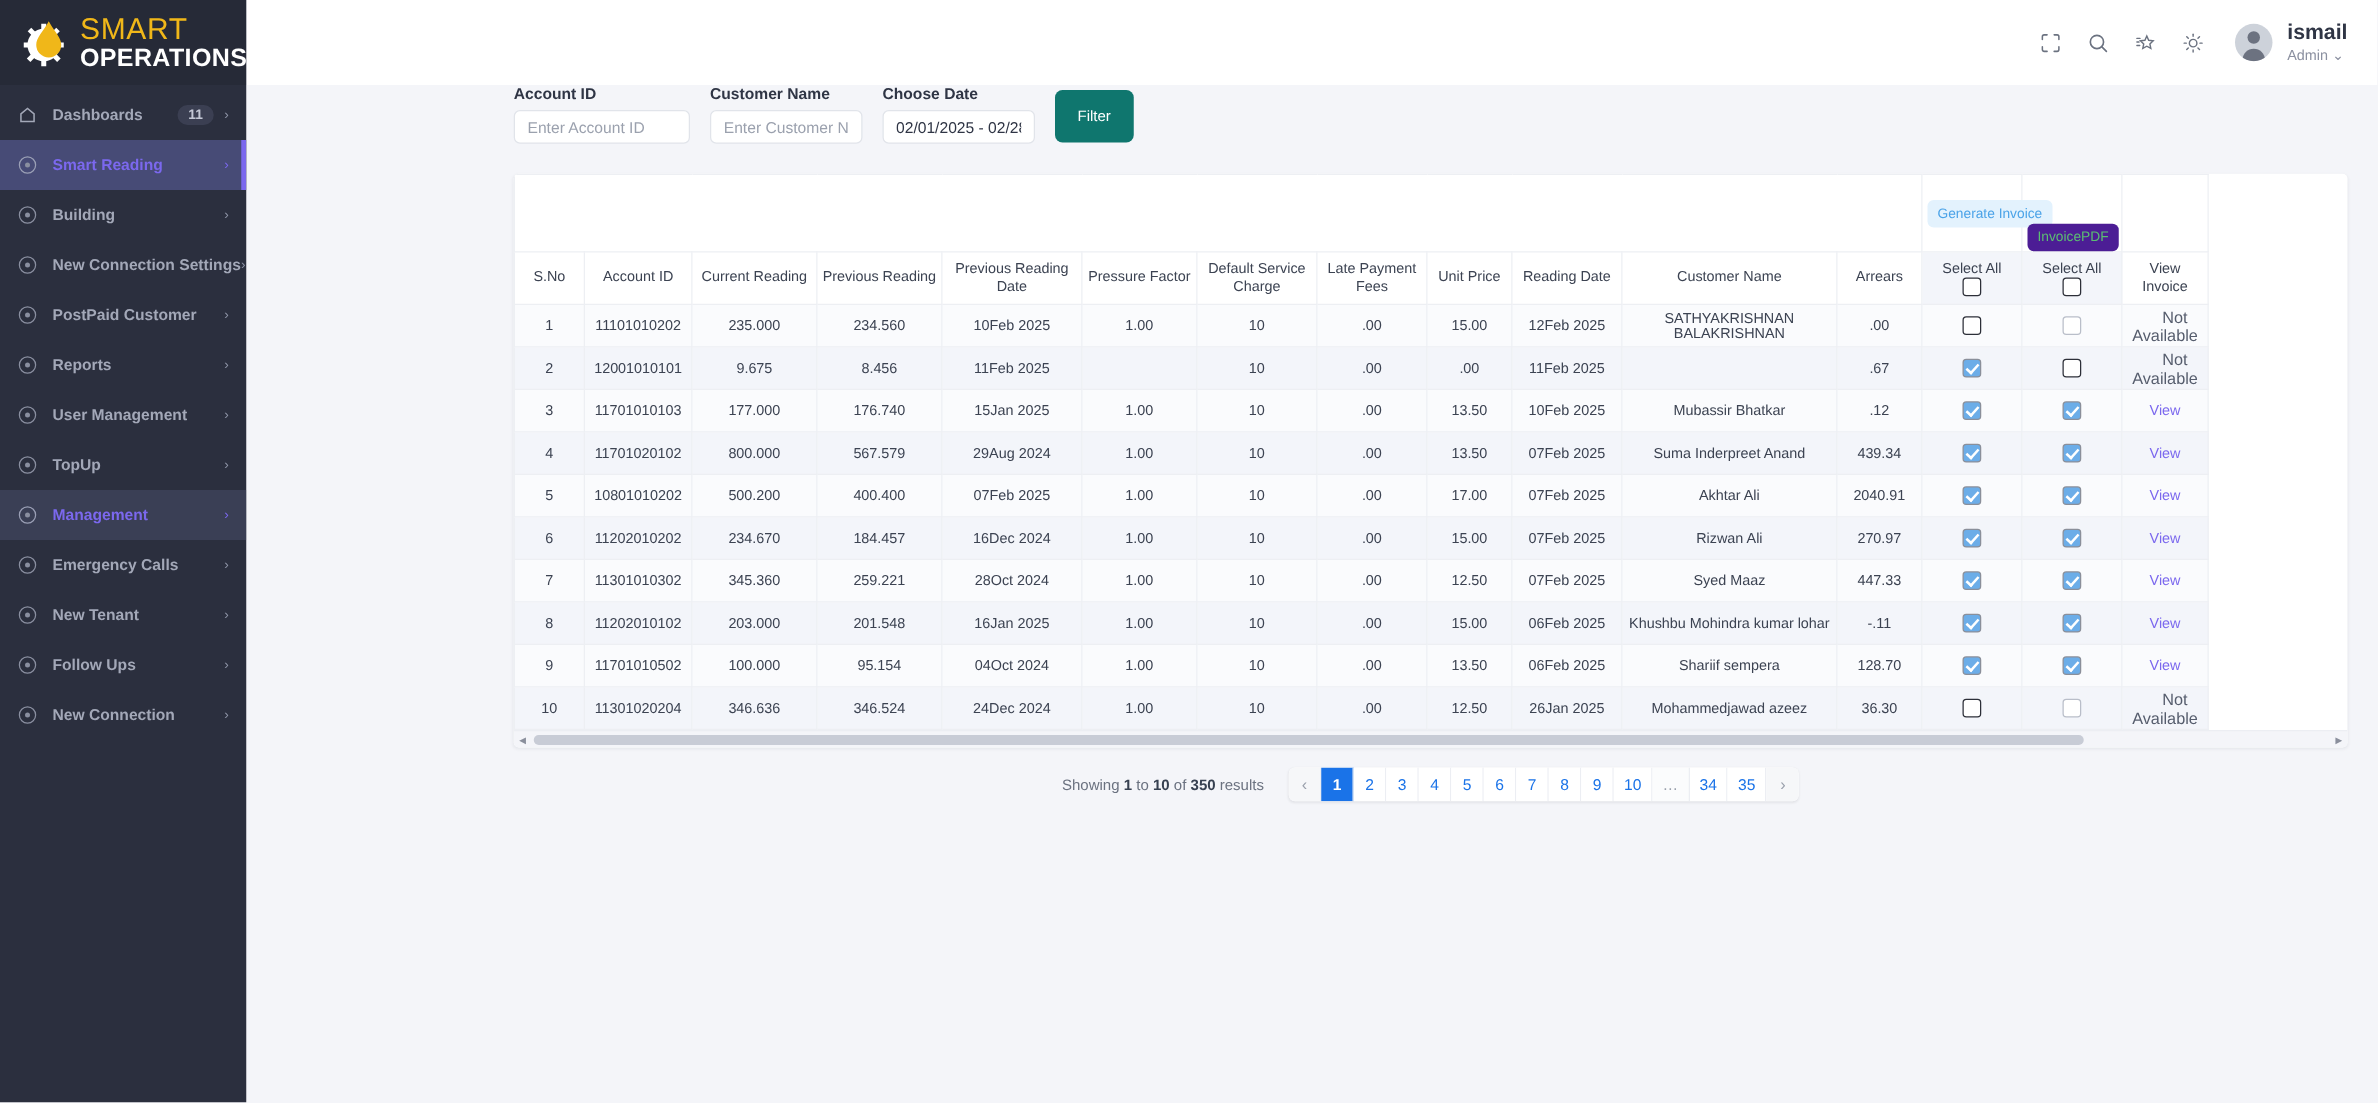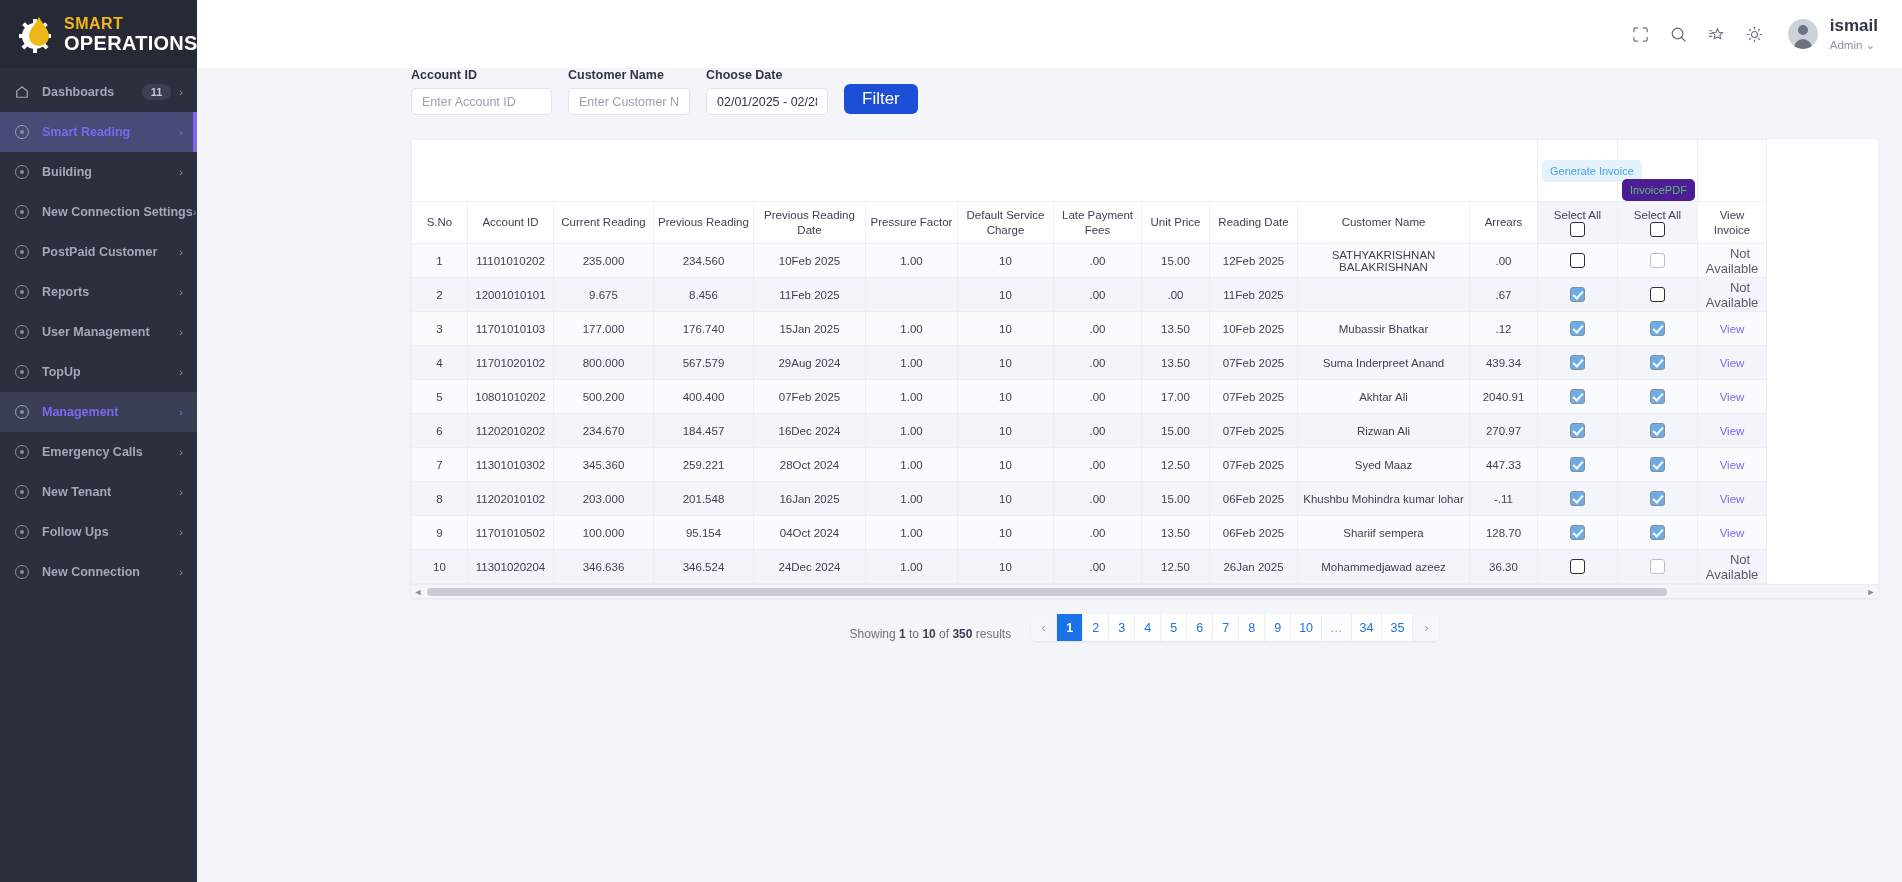--- a/index.html
+++ b/index.html
@@ -17,21 +17,21 @@
     background: #2b2f3e;
     overflow: hidden; position: relative;
   }
   .logo-wrap {
     height: 68px; display: flex; align-items: center;
     padding-left: 18px; background: #262a37;
   }
   .logo-drop { position: relative; width: 42px; height: 40px; flex: 0 0 42px; }
   .logo-text { margin-left: 4px; line-height: 1; }
   .logo-smart {
-    color: #f0b719; font-weight: 700; font-size: 16px;
+    color: #f0b719; font-weight: 400; font-size: 24px;
     letter-spacing: 0.5px; display: block;
   }
   .logo-ops {
     color: #ffffff; font-weight: 800; font-size: 20px;
     letter-spacing: 0.3px; display: block; margin-top: 1px;
   }
 
   .nav { padding-top: 4px; }
   .nav-item {
     display: flex; align-items: center; height: 40px;
@@ -124,22 +124,22 @@
   .finput {
     width: 122px; height: 27px; border: 1px solid #e1e4ea; border-radius: 5px;
     background: #fff; font-size: 12.5px; color: #3a4050; padding: 0 10px;
     font-family: "Liberation Sans", sans-serif; outline: none;
   }
   .finput::placeholder { color: #9ba1ae; }
   #acct-input { width: 141px; }
   #cust-input { width: 122px; }
   #date-input { width: 122px; color: #2f3545; }
   .filter-btn {
-    height: 30px; background: #1d4ed8; color: #fff; border: none; border-radius: 6px;
-    font-size: 17px; font-weight: 500; padding: 0 18px; cursor: pointer;
+    height: 42px; background: #0f766e; color: #fff; border: none; border-radius: 6px;
+    font-size: 12px; font-weight: 500; padding: 0 18px; cursor: pointer;
     font-family: "Liberation Sans", sans-serif; margin-bottom: 1px;
   }
 
   
   .card {
     margin: 24px 24px 0 214px; background: #fff; border-radius: 4px;
     box-shadow: 0 1px 3px rgba(20,25,40,0.07);
     overflow: hidden;
   }
   .tscroll { overflow: hidden; }
@@ -188,21 +188,21 @@
   }
   .hs-arrow { width: 14px; text-align: center; font-size: 9px; color: #8a8f9c; cursor: pointer; }
   .hs-track { flex: 1; height: 10px; position: relative; background: #f4f5f9; }
   .hs-thumb {
     position: absolute; left: 2px; top: 1px; height: 8px; width: 1240px;
     background: #c8ccd6; border-radius: 4px; cursor: pointer;
   }
 
   
   .pager {
-    display: flex; align-items: flex-end; justify-content: center;
+    display: flex; align-items: center; justify-content: center;
     padding: 16px 0 12px 190px; gap: 0;
   }
   .showing { font-size: 12px; color: #6b7280; margin-right: 20px; }
   .showing b { color: #374151; font-weight: 700; }
   .pgroup {
     display: flex; background: #fff; border-radius: 5px; overflow: hidden;
     box-shadow: 0 1px 2px rgba(20,25,40,0.08);
   }
   .pg {
     min-width: 26px; height: 27px; display: flex; align-items: center; justify-content: center;

